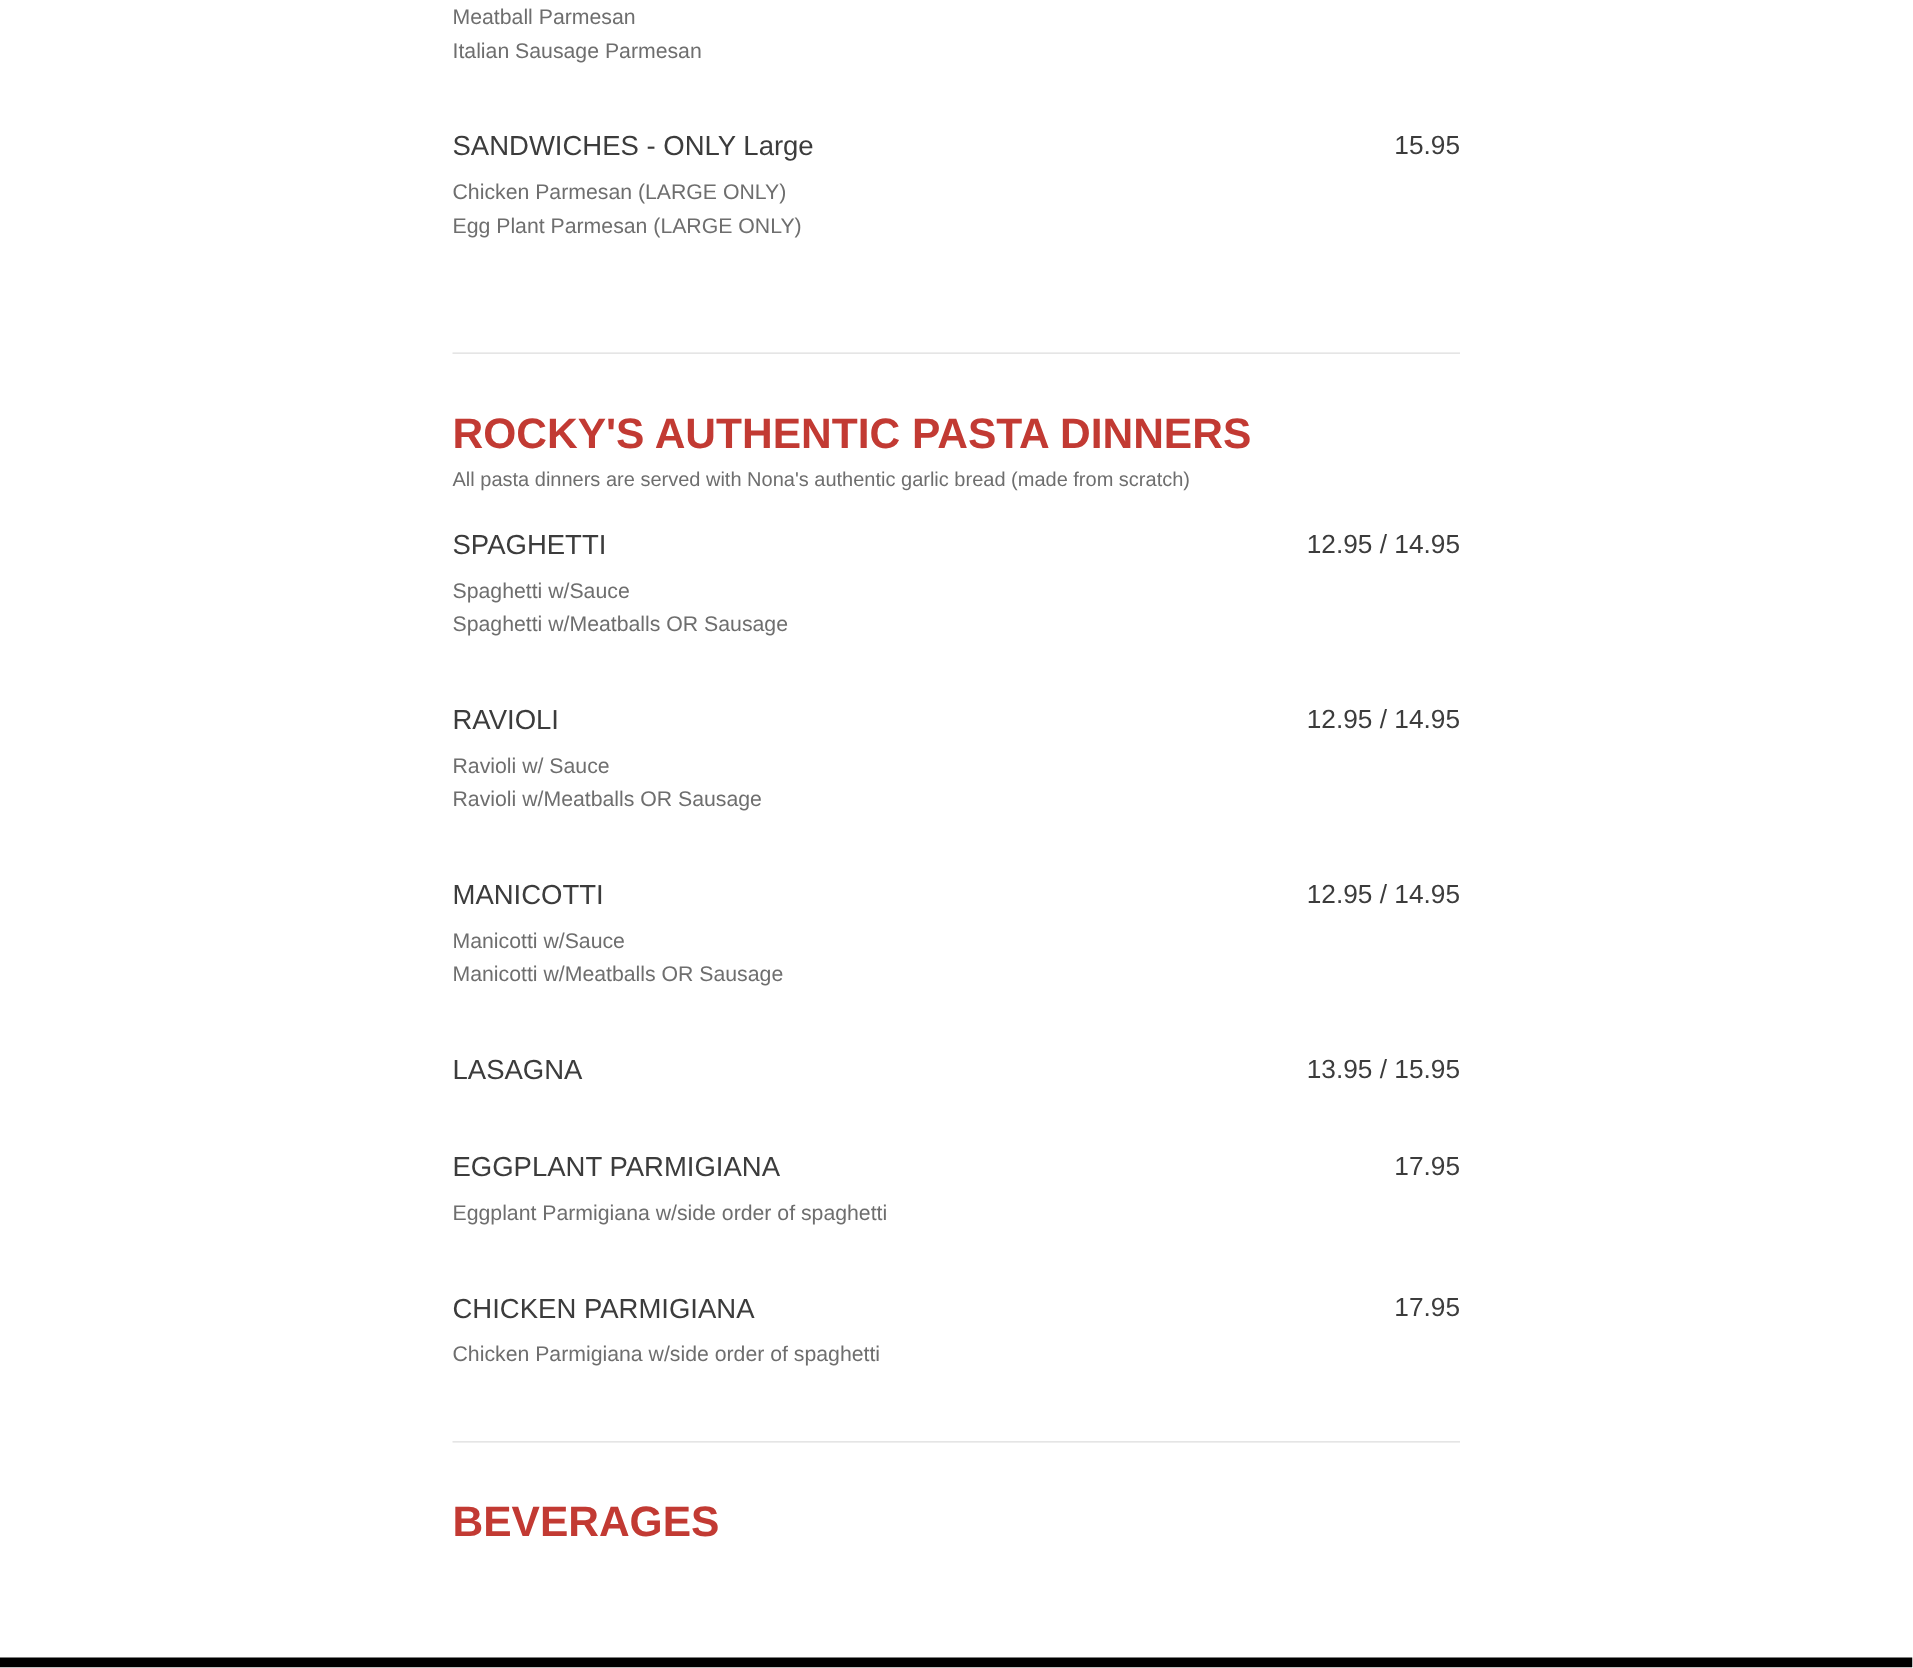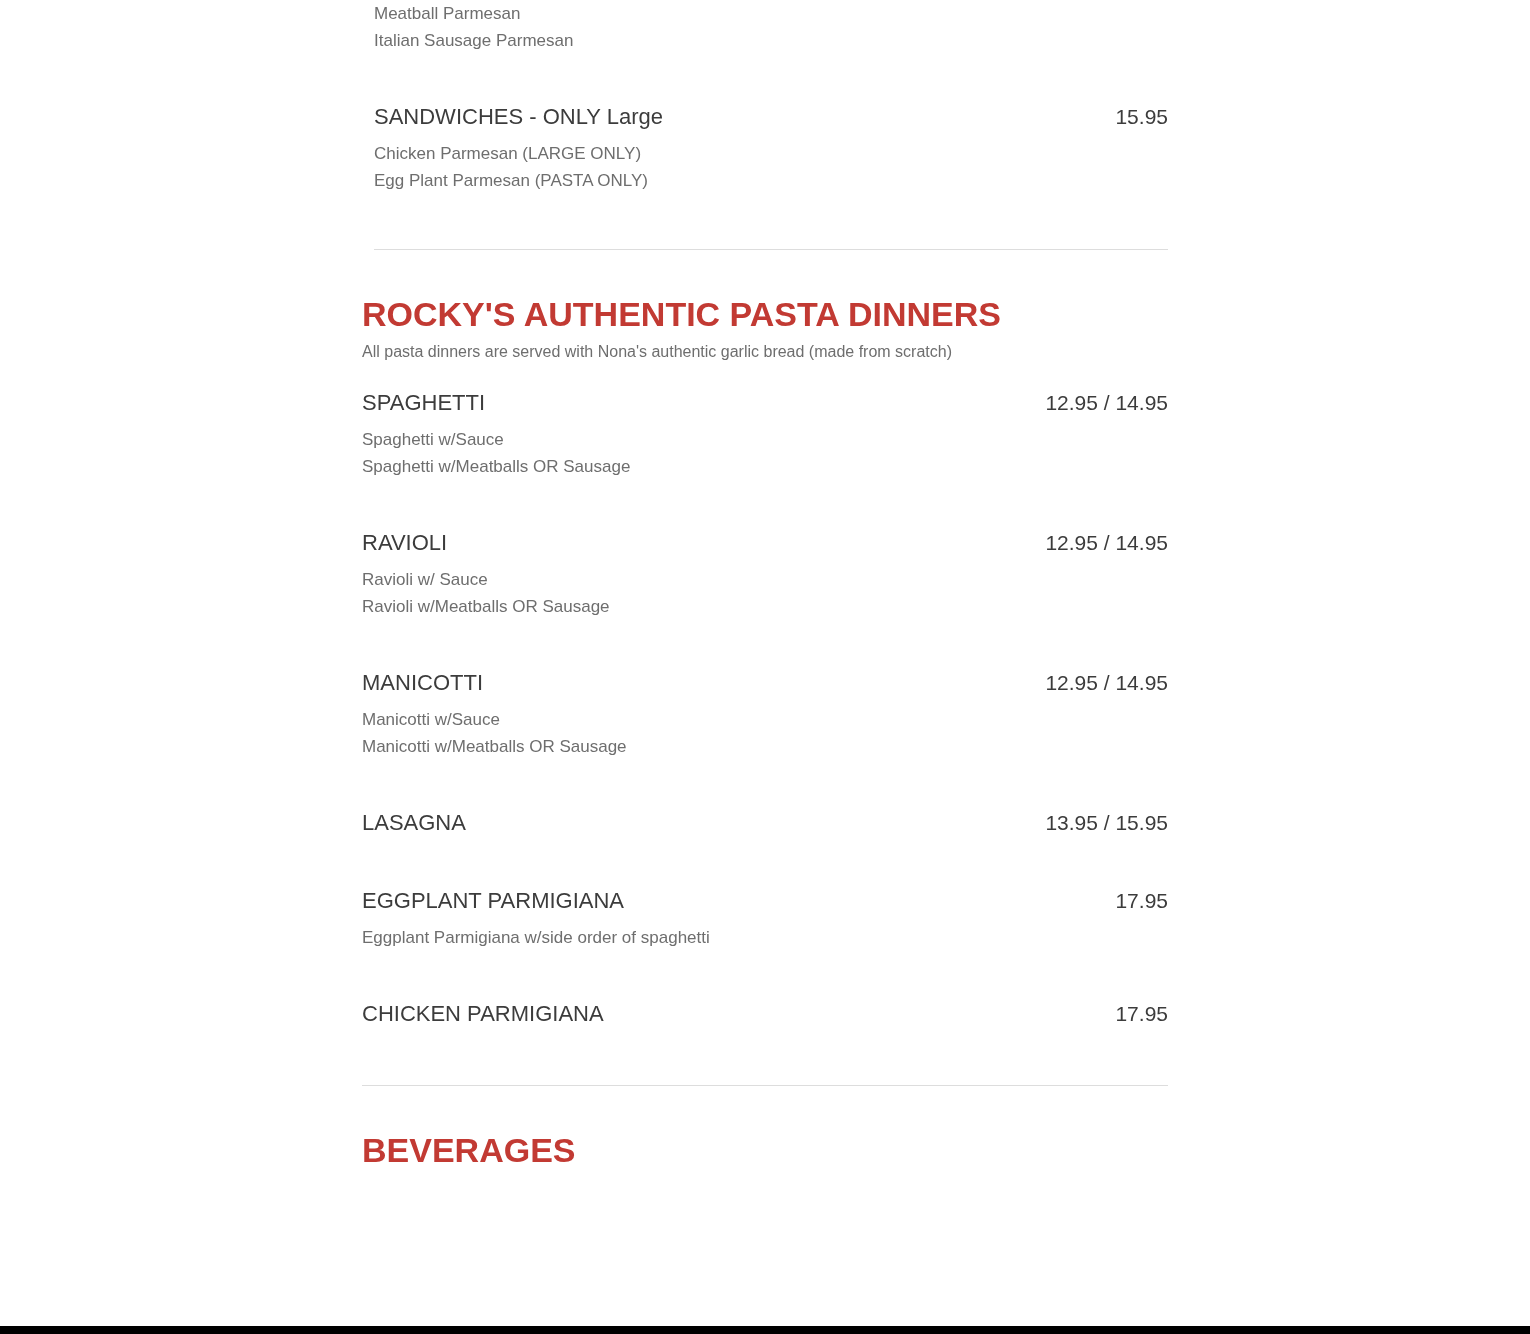--- a/index.html
+++ b/index.html
@@ -21,22 +21,21 @@
     overflow: hidden;
   }
   .menu-wrap {
     width: 806px;
     margin: 0 auto;
   }
   .menu-section {
     border-bottom: 1px solid var(--divider);
   }
   .menu-section.partial-top {
-    padding-bottom: 55px;
-    margin-left: 12px;
+    padding-bottom: 88px;
   }
   .menu-section.pasta {
     padding-top: 42px;
     padding-bottom: 56px;
   }
   .menu-section.beverages {
     padding-top: 42px;
     border-bottom: none;
   }
   .section-heading {
@@ -103,21 +102,21 @@
       </div>
     </div>
 
     <div class="menu-item">
       <div class="item-head">
         <h3 class="item-title">SANDWICHES - ONLY Large</h3>
         <span class="item-price">15.95</span>
       </div>
       <div class="item-desc">
         <div class="desc-line">Chicken Parmesan (LARGE ONLY)</div>
-        <div class="desc-line">Egg Plant Parmesan (PASTA ONLY)</div>
+        <div class="desc-line">Egg Plant Parmesan (LARGE ONLY)</div>
       </div>
     </div>
 
   </section>
 
   <section class="menu-section pasta">
 
     <h2 class="section-heading">ROCKY'S AUTHENTIC PASTA DINNERS</h2>
     <p class="section-note">All pasta dinners are served with Nona's authentic garlic bread (made from scratch)</p>
 
@@ -169,20 +168,23 @@
       <div class="item-desc">
         <div class="desc-line">Eggplant Parmigiana w/side order of spaghetti</div>
       </div>
     </div>
 
     <div class="menu-item">
       <div class="item-head">
         <h3 class="item-title">CHICKEN PARMIGIANA</h3>
         <span class="item-price">17.95</span>
       </div>
+      <div class="item-desc">
+        <div class="desc-line">Chicken Parmigiana w/side order of spaghetti</div>
+      </div>
     </div>
 
   </section>
 
   <section class="menu-section beverages">
     <h2 class="section-heading">BEVERAGES</h2>
   </section>
 
 </div>
 

